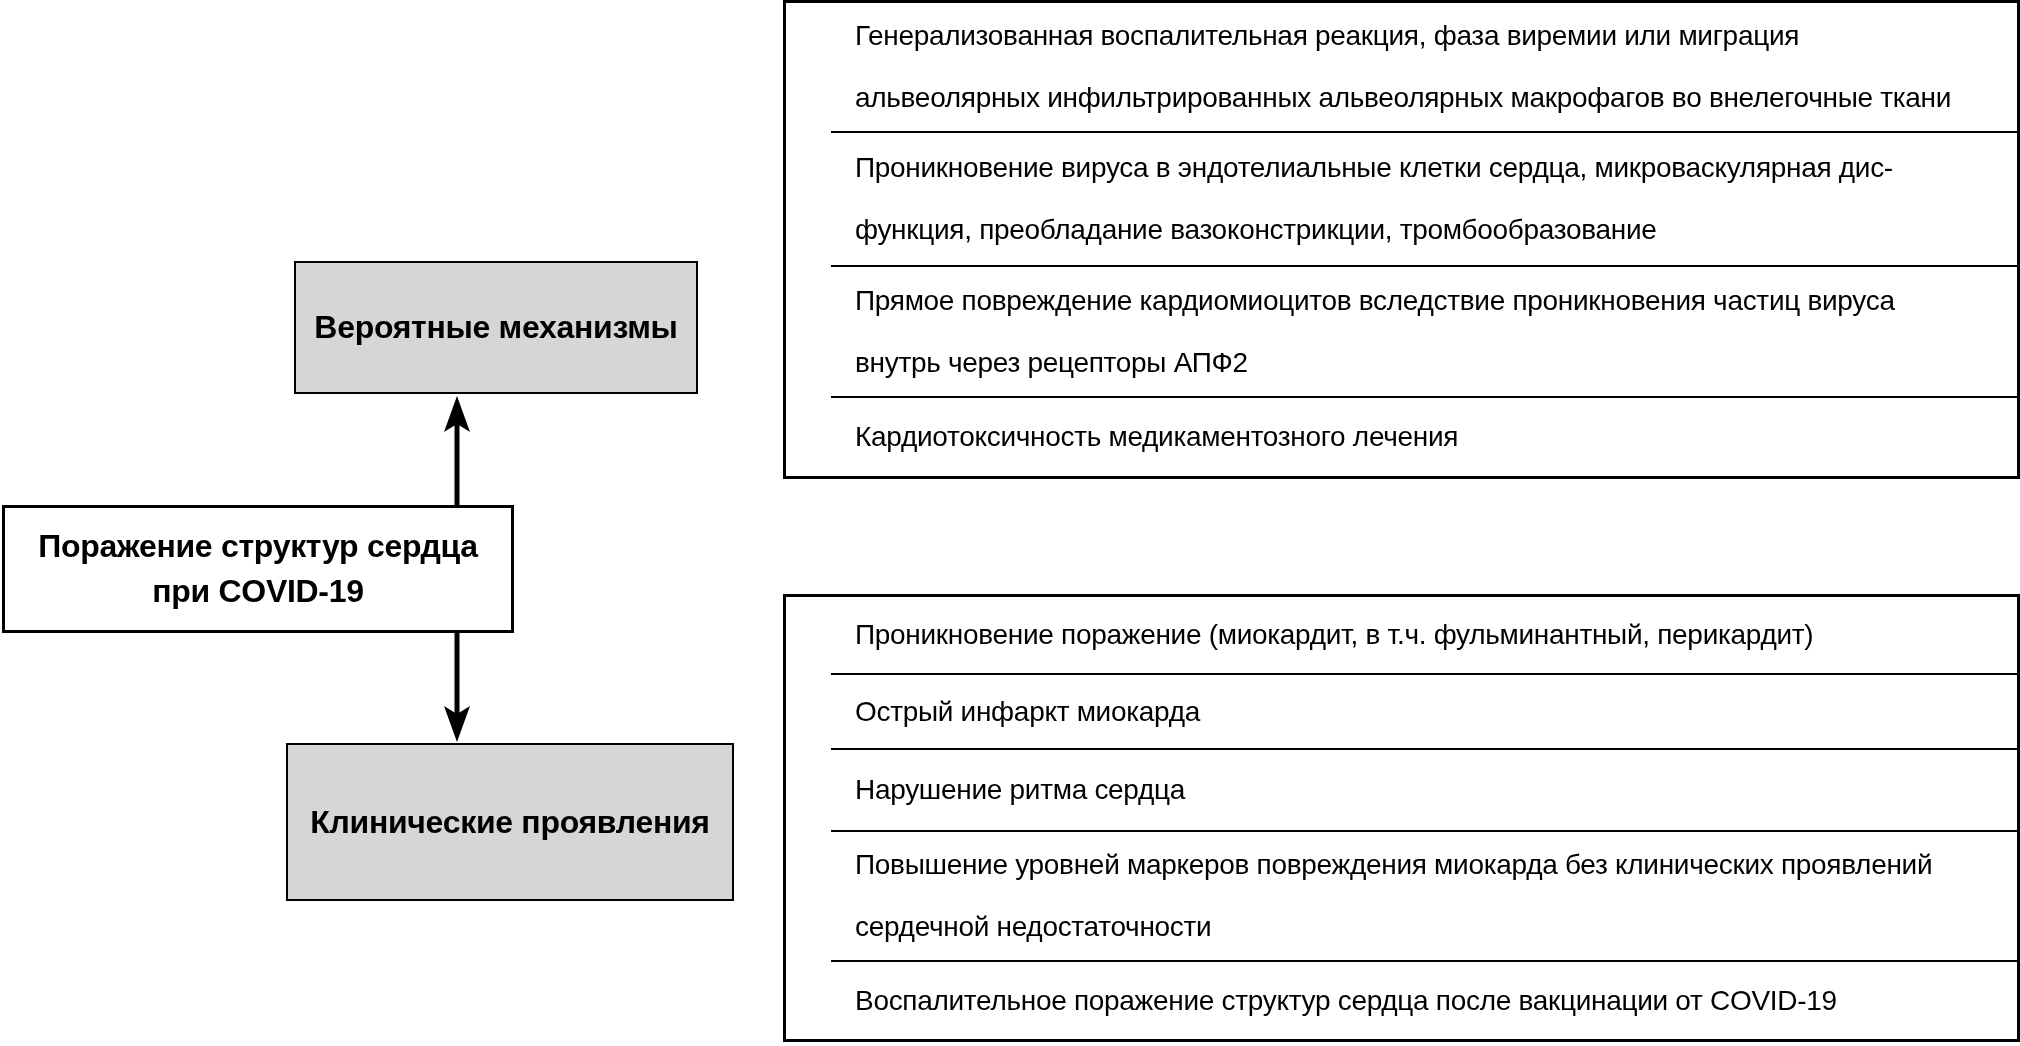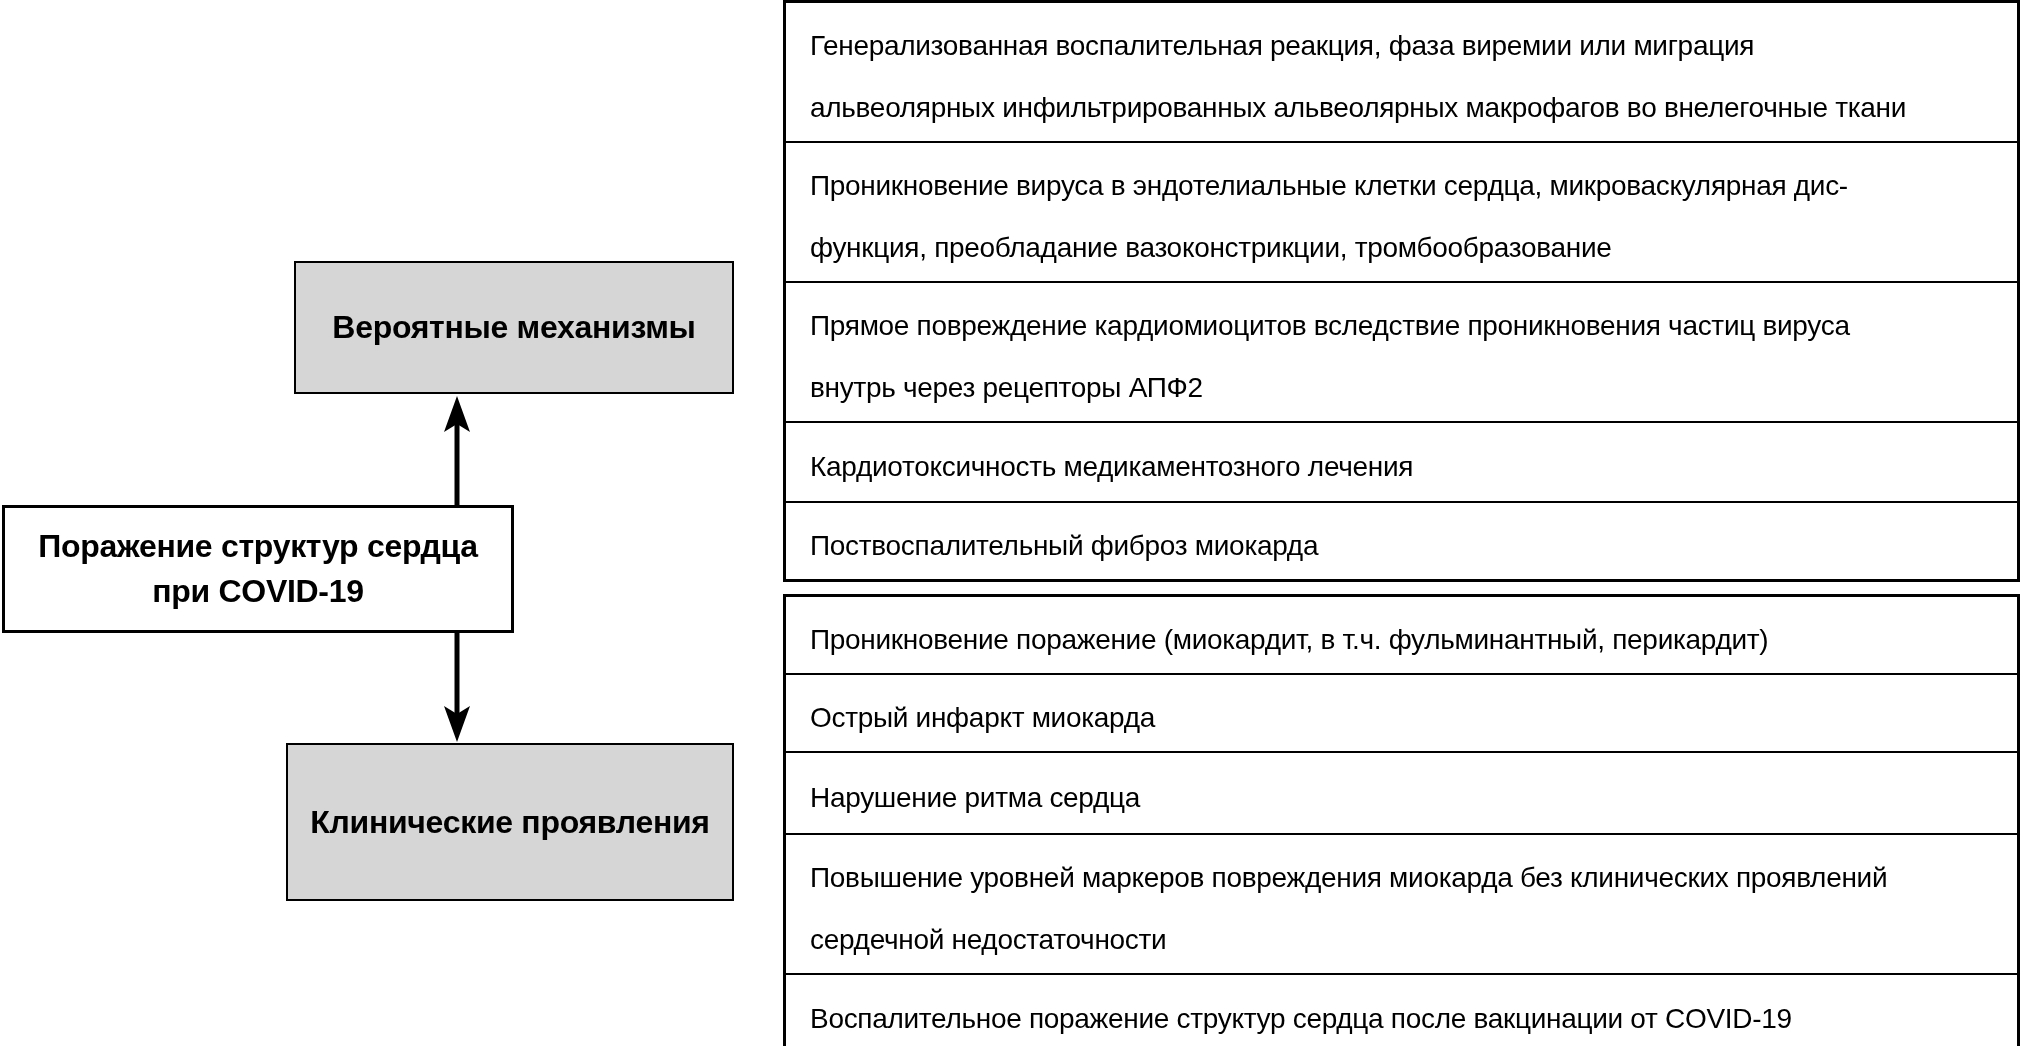--- a/index.html
+++ b/index.html
@@ -18,21 +18,21 @@
     display:flex;align-items:center;justify-content:center;
     text-align:center;
     font-weight:bold;
     font-size:32px;
     letter-spacing:-0.3px;
     white-space:pre-line;
     box-sizing:border-box;
     line-height:1.4;
   }
   #box-mechanisms{
-    left:294px;top:261px;width:440px;height:133px;
+    left:294px;top:261px;width:404px;height:133px;
     background:var(--fill,#d6d6d6);
     border:2px solid var(--line,#000);
   }
   #box-root{
     left:2px;top:505px;width:512px;height:128px;
     background:#ffffff;
     border:3px solid var(--line,#000);
   }
   #box-manifestations{
     left:286px;top:743px;width:448px;height:158px;
@@ -47,25 +47,26 @@
     left:783px;right:0;
     border:3px solid var(--line,#000);
     box-sizing:border-box;
     background:#fff;
   }
   #panel-mechanisms{top:0;}
   #panel-manifestations{top:594px;}
   .row{
     display:flex;align-items:center;
     box-sizing:border-box;
-    padding:12px 18px 2px 24px;
+    padding:2px 18px 2px 24px;
     font-size:28px;
     line-height:62px;
     letter-spacing:-0.3px;
     white-space:pre-line;
+    margin-left:45px;
   }
   .row + .row{border-top:2px solid var(--line,#000);}
   
   #panel-mechanisms .row:nth-child(1){min-height:126px;}
   #panel-mechanisms .row:nth-child(2){min-height:134px;}
   #panel-mechanisms .row:nth-child(3){min-height:131px;}
   #panel-mechanisms .row:nth-child(4){min-height:80px;}
   #panel-mechanisms .row:nth-child(5){min-height:76px;}
   #panel-manifestations .row:nth-child(1){min-height:76px;}
   #panel-manifestations .row:nth-child(2){min-height:75px;}
@@ -96,21 +97,20 @@
   </svg>
 
   <div class="panel" id="panel-mechanisms">
     <div class="row">Генерализованная воспалительная реакция, фаза виремии или миграция
 альвеолярных инфильтрированных альвеолярных макрофагов во внелегочные ткани</div>
     <div class="row">Проникновение вируса в эндотелиальные клетки сердца, микроваскулярная дис-
 функция, преобладание вазоконстрикции, тромбообразование</div>
     <div class="row">Прямое повреждение кардиомиоцитов вследствие проникновения частиц вируса
 внутрь через рецепторы АПФ2</div>
     <div class="row">Кардиотоксичность медикаментозного лечения</div>
-    <div class="row">Поствоспалительный фиброз миокарда</div>
   </div>
 
   <div class="panel" id="panel-manifestations">
     <div class="row">Проникновение поражение (миокардит, в т.ч. фульминантный, перикардит)</div>
     <div class="row">Острый инфаркт миокарда</div>
     <div class="row">Нарушение ритма сердца</div>
     <div class="row">Повышение уровней маркеров повреждения миокарда без клинических проявлений
 сердечной недостаточности</div>
     <div class="row">Воспалительное поражение структур сердца после вакцинации от COVID-19</div>
   </div>

